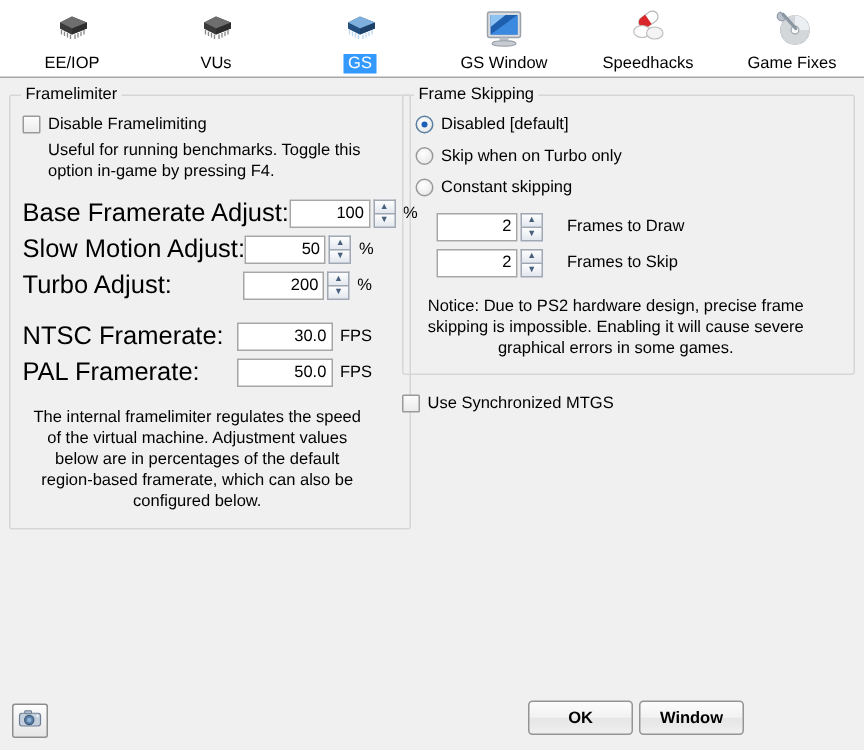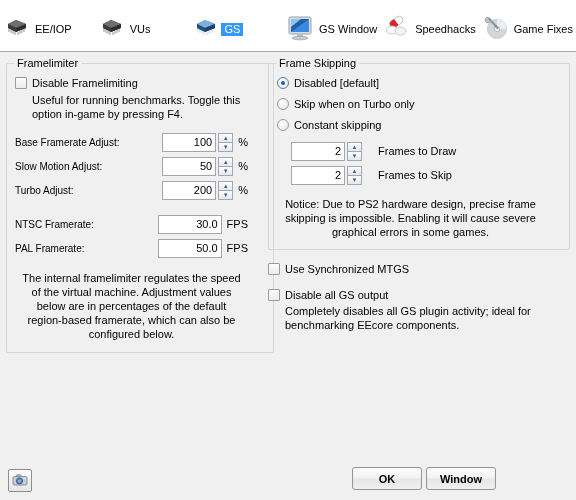--- a/index.html
+++ b/index.html
@@ -19,21 +19,21 @@
     height: 52px;
     background: #ffffff;
     display: flex;
     align-items: flex-start;
     border-bottom: 1px solid #a8a8a8;
   }
   .tab {
     flex: 1 1 0;
     height: 52px;
     display: flex;
-    flex-direction: row;
+    flex-direction: column;
     align-items: center;
     justify-content: flex-start;
     padding-top: 4px;
     cursor: default;
   }
   .tab .tabicon {
     width: 32px; height: 30px;
     display: flex; align-items: center; justify-content: center;
   }
   .tab .tablabel {
@@ -112,21 +112,21 @@
     color: #000;
   }
 
   
   .fieldrow {
     display: flex;
     align-items: center;
     height: 20px;
     margin-top: 4px;
   }
-  .fieldlabel { font-size: 10px; flex: none; }
+  .fieldlabel { font-size: 17px; flex: none; }
   .spacer { flex: 1 1 auto; }
   .txtbox {
     width: 54px; height: 19px;
     border: 1px solid #a6a6a6;
     background: #ffffff;
     text-align: right;
     font-size: 11px;
     line-height: 17px;
     padding-right: 3px;
     flex: none;
@@ -421,27 +421,20 @@
       <div class="notebox" style="margin-top:12px; margin-bottom:2px;">Notice: Due to PS2 hardware design, precise frame skipping is impossible. Enabling it will cause severe graphical errors in some games.</div>
     </div>
 
     <div style="margin-top:12px;">
       <div class="row">
         <span class="chk"></span>
         <span class="lbl">Use Synchronized MTGS</span>
       </div>
     </div>
 
-    <div style="margin-top:12px;">
-      <div class="row">
-        <span class="chk"></span>
-        <span class="lbl">Disable all GS output</span>
-      </div>
-      <div class="help" style="margin-left:17px;">Completely disables all GS plugin activity; ideal for benchmarking EEcore components.</div>
-    </div>
 
   </div>
 </div>
 
 <div id="bottombar">
 
   <div id="camera-btn">
     <span>
       <svg width="16" height="14" viewBox="0 0 16 14">
         <rect x="1" y="3.5" width="14" height="8.5" rx="1.6" fill="#c3cfdd" stroke="#6f7f93" stroke-width="0.8"></rect>

